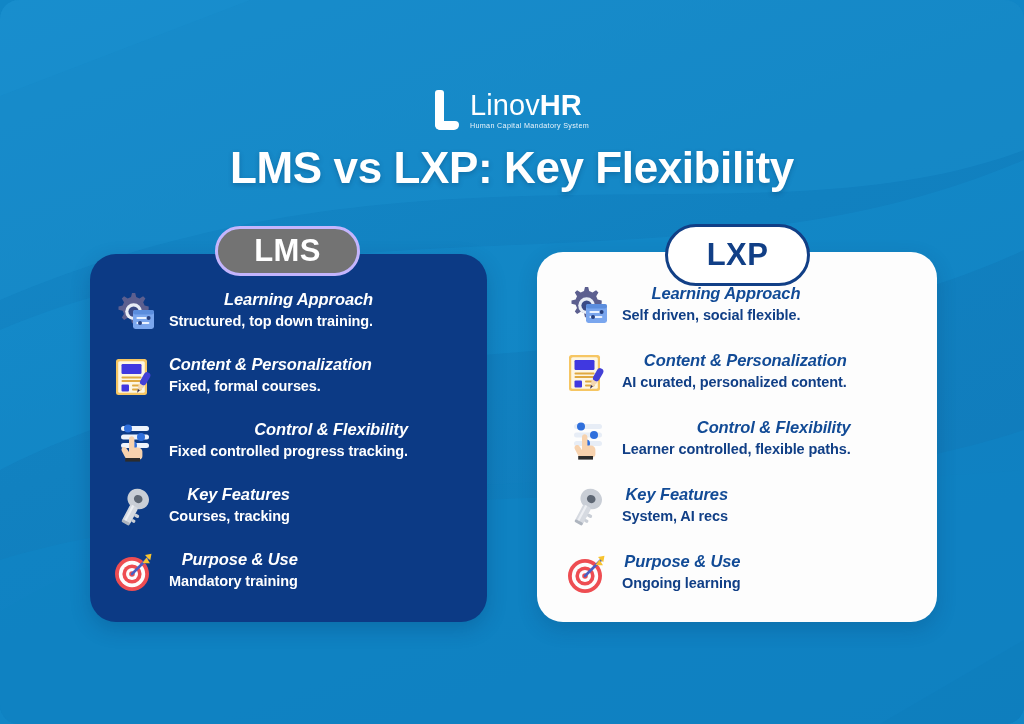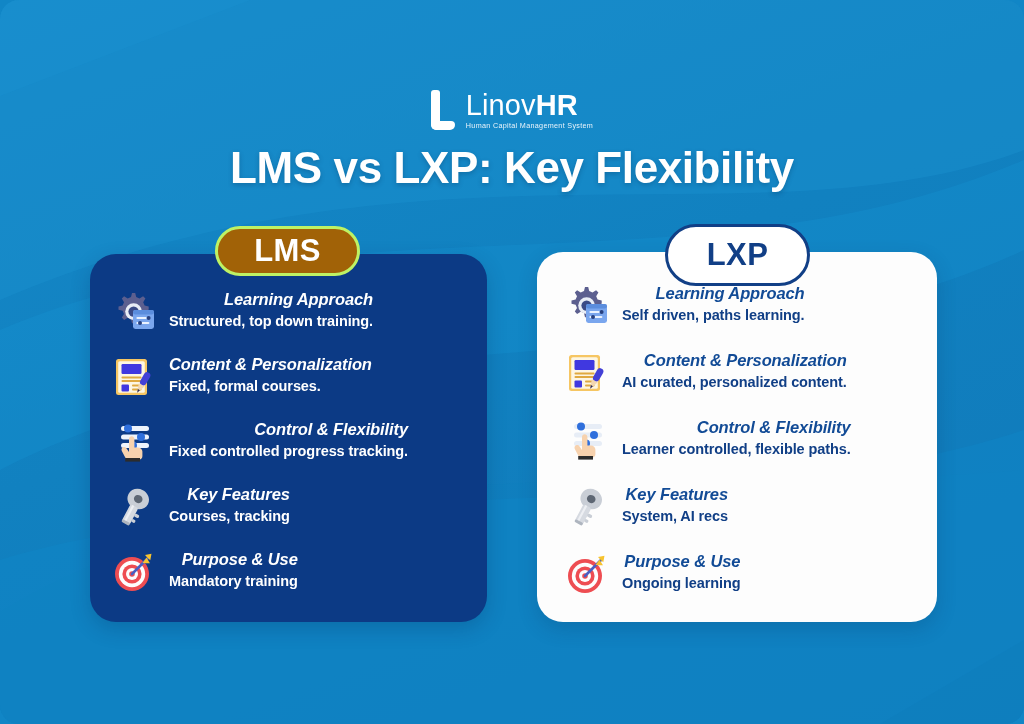--- a/index.html
+++ b/index.html
@@ -65,21 +65,21 @@
   }
 
   
   .pill{
     position:absolute;z-index:4;display:flex;align-items:center;justify-content:center;
     border-radius:40px;box-sizing:border-box;
     font-weight:800;letter-spacing:.4px;
   }
   .pill.lms{
     left:215px;top:226px;width:145px;height:50px;
-    background:#a16207;border:3px solid #bef264;color:#ffffff;font-size:31px;
+    background:#737373;border:3px solid #c4b5fd;color:#ffffff;font-size:31px;
   }
   .pill.lxp{
     left:665px;top:224px;width:145px;height:62px;
     background:#ffffff;border:3px solid #113f86;color:#113f86;font-size:31px;
   }
 
   
   .rows{position:absolute;left:0;top:0;width:100%;}
   .row{display:flex;align-items:flex-start;gap:13px;}
   .row-icon{
@@ -121,21 +121,21 @@
       <path d="M0,560 C300,470 720,530 1024,430 L1024,724 L0,724 Z" fill="#1088c8" opacity="0.45"></path>
       <path d="M0,96 L250,0 L0,0 Z" fill="#1b93d2" opacity="0.35"></path>
       <path d="M1024,640 L1024,724 L880,724 Z" fill="#0d7cba" opacity="0.35"></path>
     </svg>
   </div>
 
   <div class="logo-wrap">
     <span class="logo-mark"></span>
     <span class="logo-text">
       <span class="logo-name"><span>Linov</span><b>HR</b></span>
-      <span class="logo-tag">Human Capital Management System</span>
+      <span class="logo-tag">Human Capital Mandatory System</span>
     </span>
   </div>
 
   <div class="headline">LMS vs LXP: Key Flexibility</div>
 
   <div class="cards">
 
     <div class="card lms">
       <div class="rows">
 
@@ -268,21 +268,21 @@
                 <rect x="0" y="0" width="21" height="4.6" rx="2.4" fill="#5b8ddd"></rect>
                 <rect x="3.4" y="7" width="10.5" height="2" rx="1" fill="#eaf2ff"></rect>
                 <rect x="3.4" y="12" width="13" height="2" rx="1" fill="#eaf2ff"></rect>
                 <circle cx="15.6" cy="8" r="2" fill="#27407f"></circle>
                 <circle cx="7" cy="13" r="2" fill="#27407f"></circle>
               </g>
             </svg>
           </span>
           <span class="row-text">
             <span class="row-title" style="display:block">Learning Approach</span>
-            <span class="row-desc" style="display:block">Self driven, paths learning.</span>
+            <span class="row-desc" style="display:block">Self driven, social flexible.</span>
           </span>
         </div>
 
         <div class="row">
           <span class="row-icon">
             <svg class="ico" viewBox="0 0 44 44">
               <rect x="4" y="4" width="31" height="36" rx="2.5" fill="#f6c663"></rect>
               <rect x="6.2" y="6.2" width="26.6" height="31.6" rx="1.6" fill="#fdf6e3"></rect>
               <rect x="9.5" y="9" width="20" height="10" rx="1.2" fill="#4038e0"></rect>
               <rect x="9.5" y="21.5" width="20" height="1.9" rx="0.9" fill="#e0a93f"></rect>

